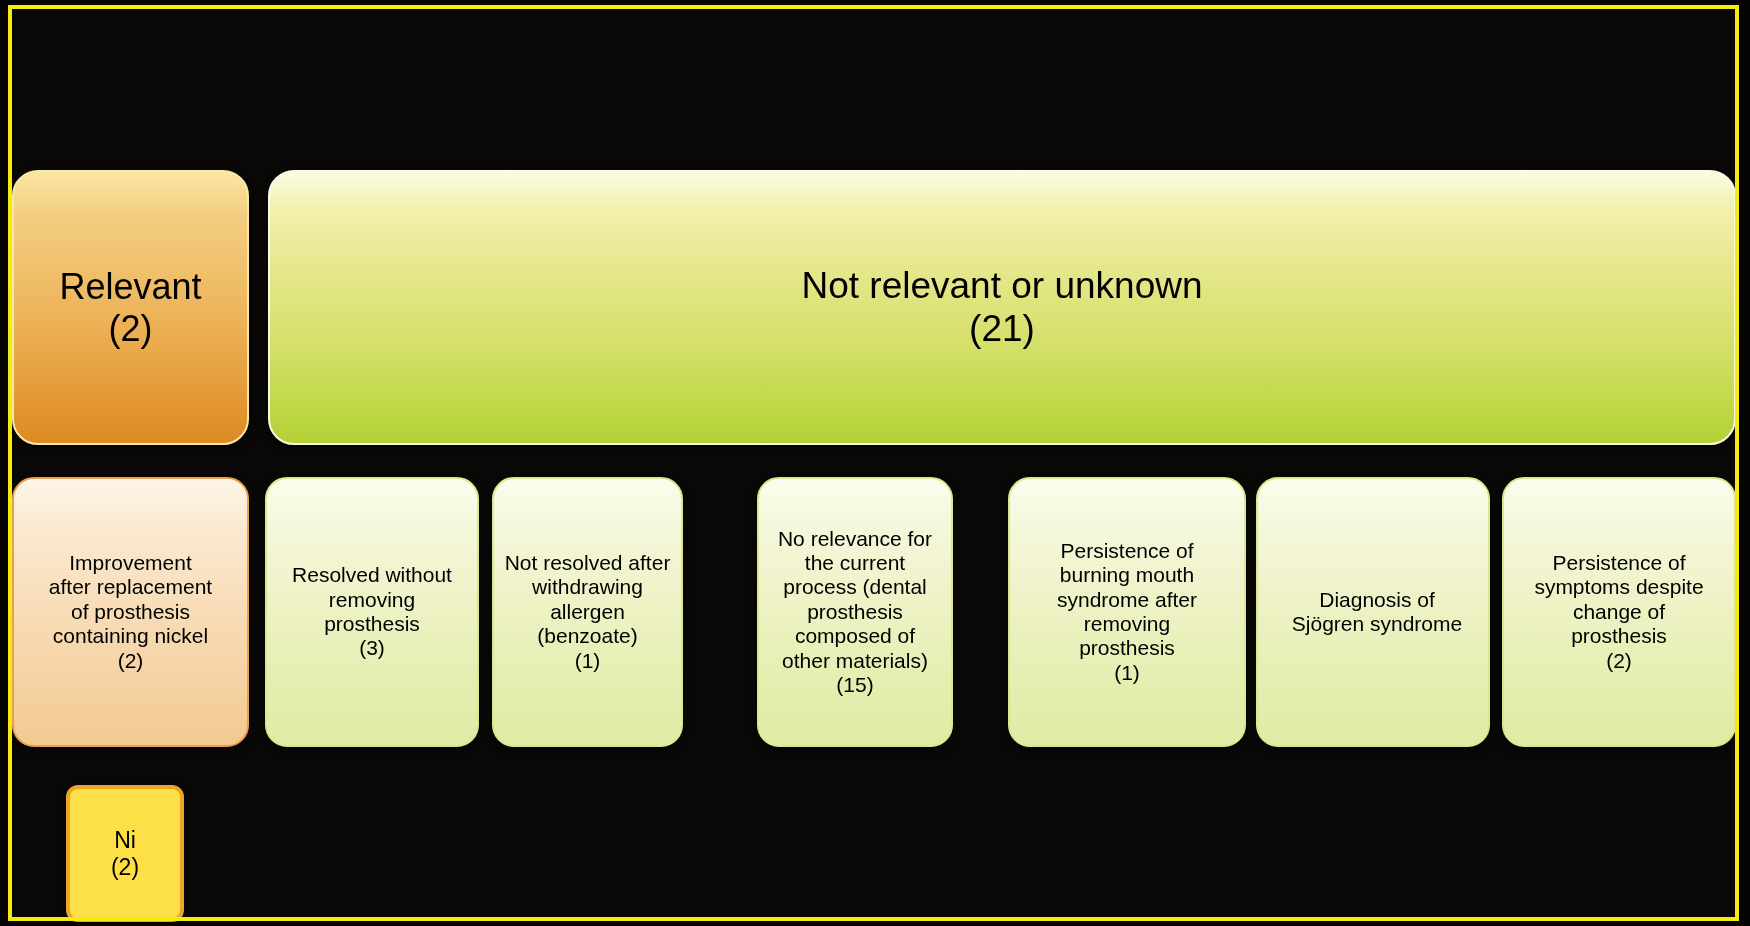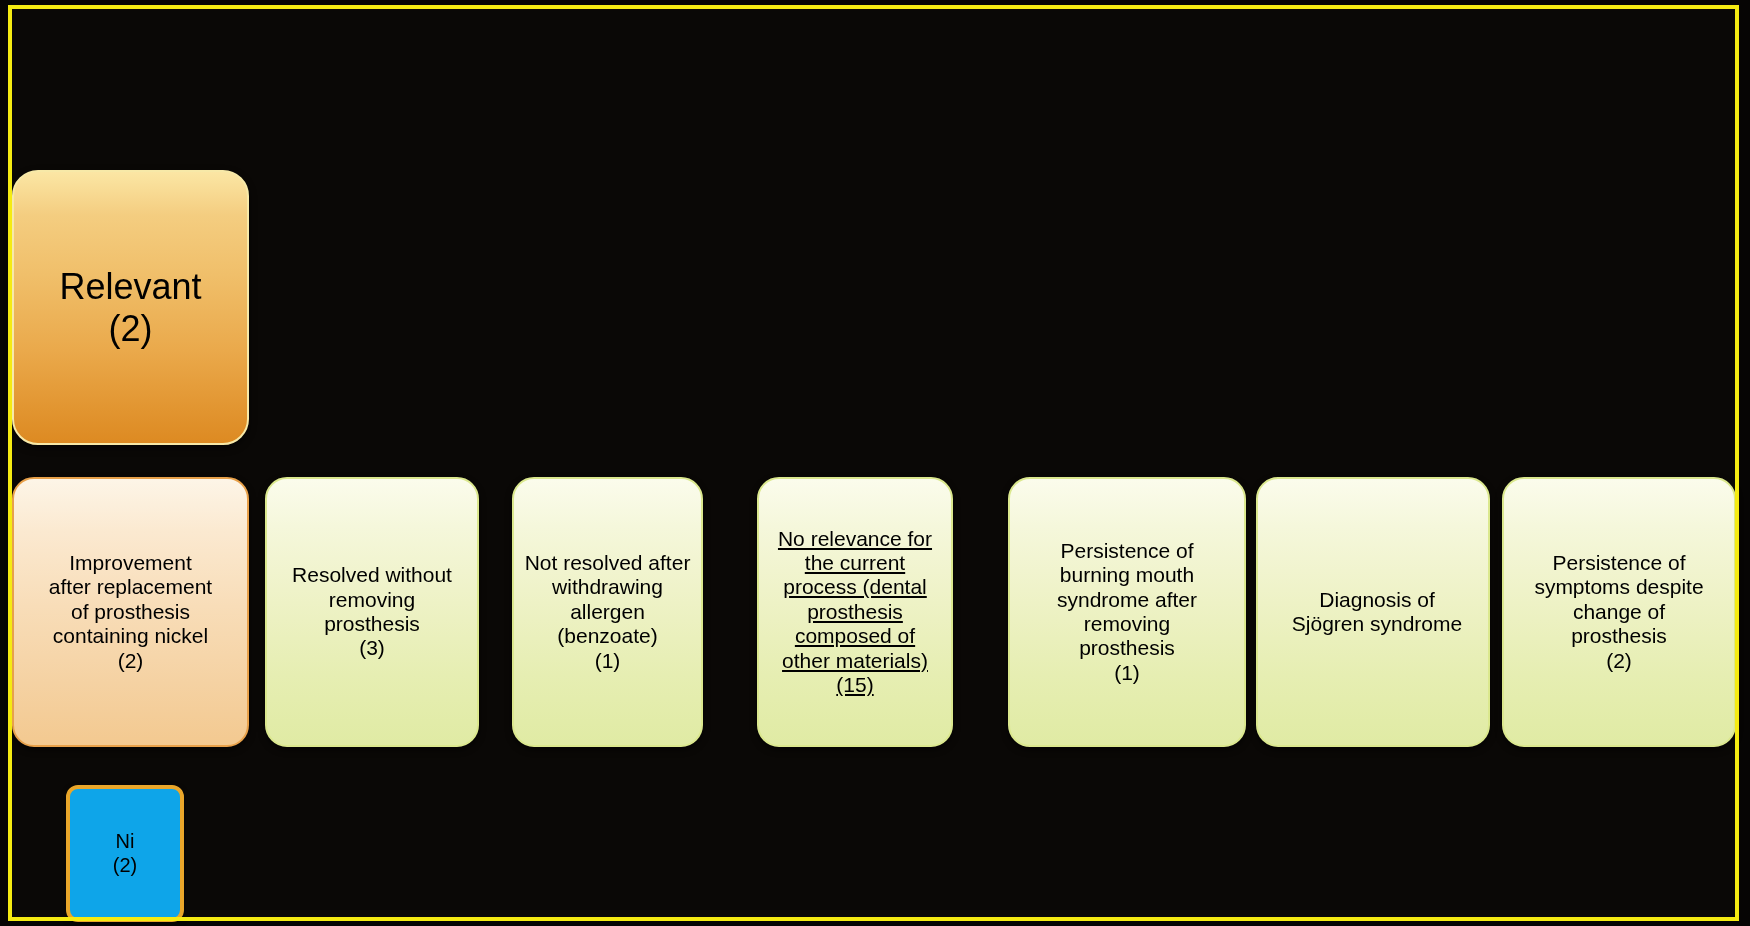--- a/index.html
+++ b/index.html
@@ -149,65 +149,69 @@
     border: 2px solid #dbe88e;
   }
 
   
   #ni-box {
     left: 66px;
     top: 785px;
     width: 118px;
     height: 137px;
     border-radius: 12px;
-    background: #0ea5e9;
+    background: #fde047;
     border: 4px solid #e9a62a;
-    font-size: 20px;
+    font-size: 23px;
     box-shadow: 0 2px 5px rgba(0,0,0,0.6);
   }
 </style>
 </head>
 <body>
 
 <div id="canvas">
 
   <div class="frame-fill"></div>
   <div class="frame"></div>
 
 
   <div class="box" id="relevant-box">
     <span class="txt">Relevant
 (2)</span>
   </div>
 
+  <div class="box" id="notrelevant-box">
+    <span class="txt">Not relevant or unknown
+(21)</span>
+  </div>
 
   <div class="box leaf peach" style="left:12px;width:237px;">
     <span class="txt">Improvement
 after replacement
 of prosthesis
 containing nickel
 (2)</span>
   </div>
 
   <div class="box leaf paleg" style="left:265px;width:214px;">
     <span class="txt">Resolved without
 removing
 prosthesis
 (3)</span>
   </div>
 
-  <div class="box leaf paleg" style="left:512px;width:191px;">
+  <div class="box leaf paleg" style="left:492px;width:191px;">
     <span class="txt">Not resolved after
 withdrawing
 allergen
 (benzoate)
 (1)</span>
   </div>
 
-  <div class="box leaf paleg" style="left:757px;width:196px;text-decoration:underline;">
+  <div class="box leaf paleg" style="left:757px;width:196px;">
     <span class="txt">No relevance for
 the current
 process (dental
 prosthesis
 composed of
 other materials)
 (15)</span>
   </div>
 
   <div class="box leaf paleg" style="left:1008px;width:238px;">

